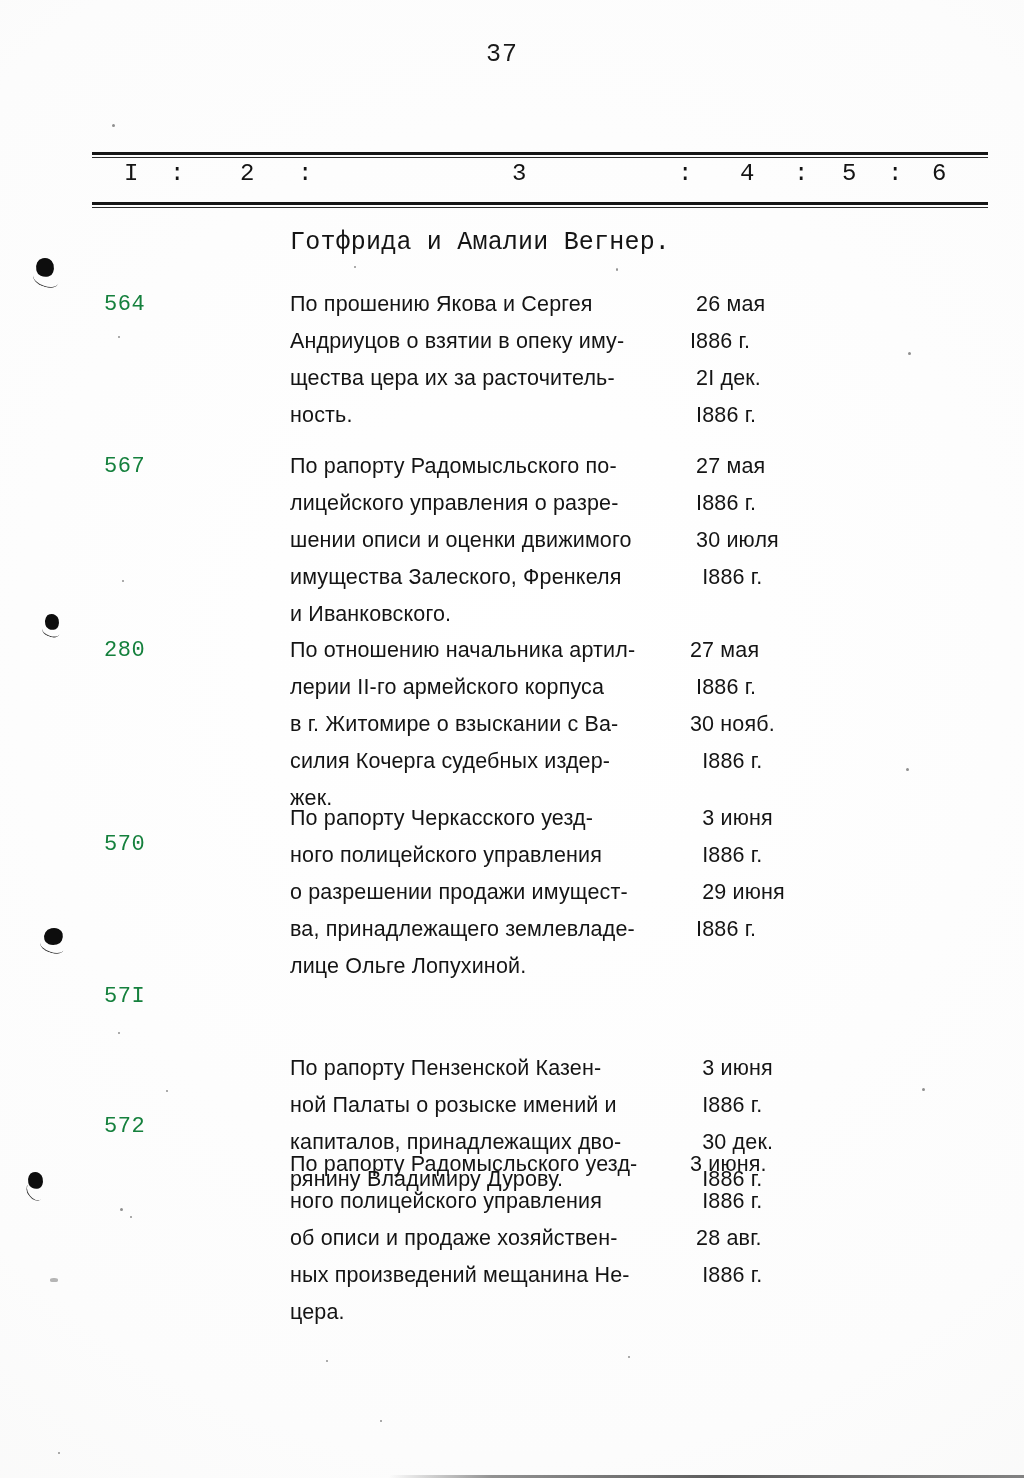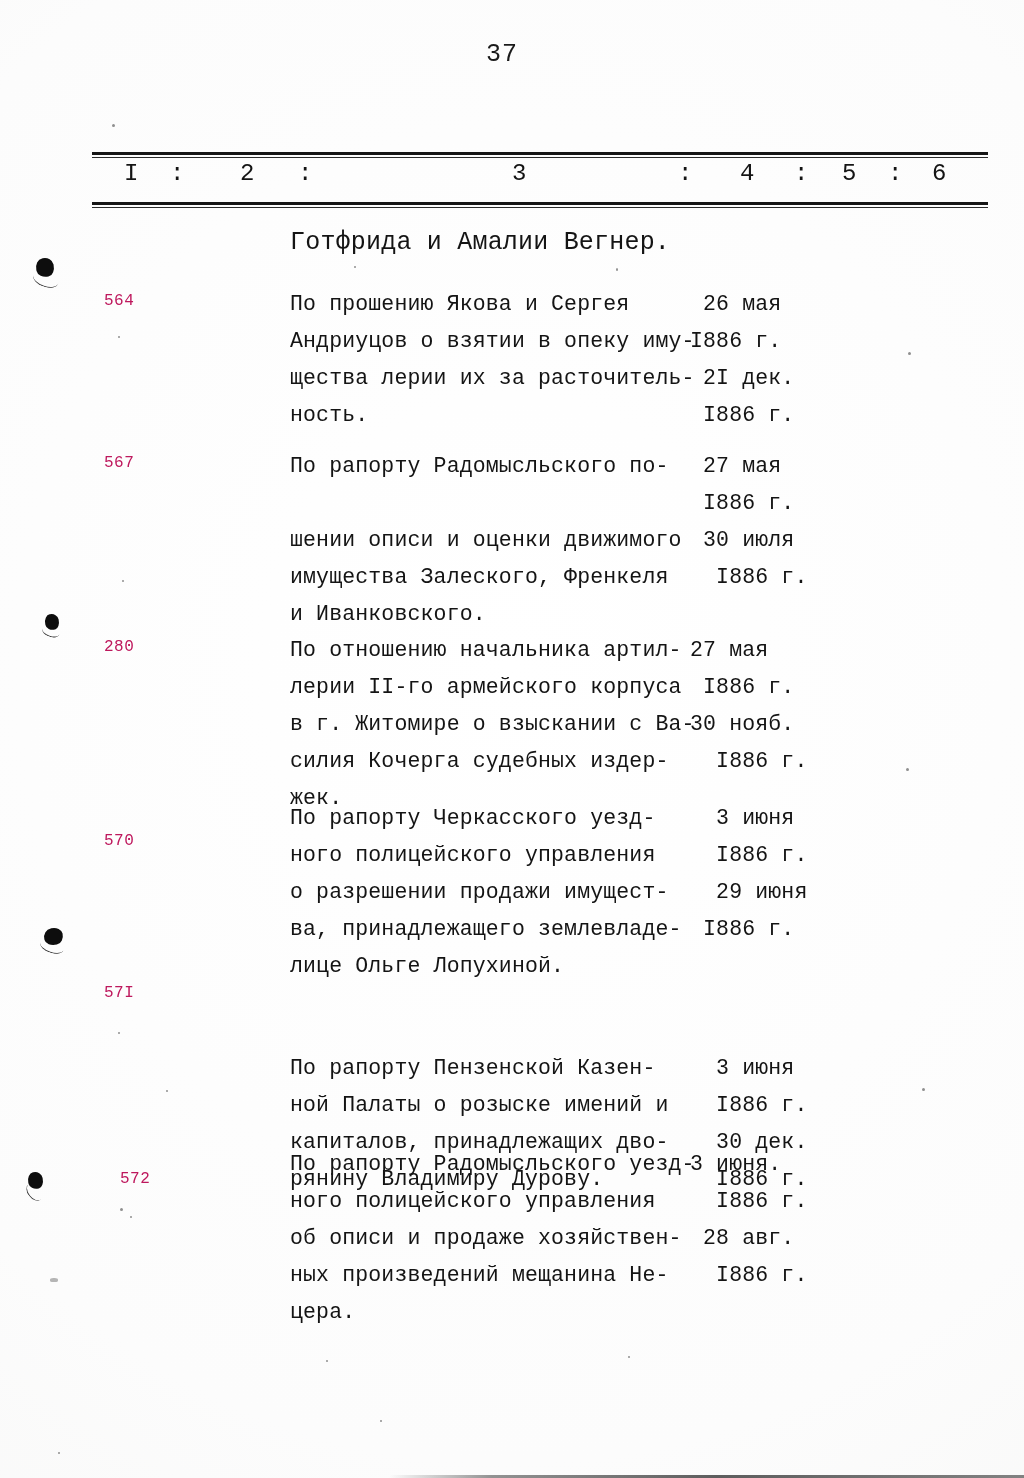--- a/index.html
+++ b/index.html
@@ -94,36 +94,36 @@
 
   .entry {
     position: relative;
     display: block;
   }
 
   .entry-num {
     position: absolute;
     left: 104px;
     font-family: "Liberation Mono", "DejaVu Sans Mono", monospace;
-    font-size: 16px;
+    font-size: 22px;
     letter-spacing: 0.5px;
-    color: #be185d;
+    color: #15803d;
     white-space: pre;
   }
 
   .entry-lines {
     position: absolute;
     left: 290px;
     width: 700px;
   }
 
   .line {
     position: relative;
     height: 37px;
-    font-family: Liberation Mono, monospace;
+    font-family: Liberation Sans, sans-serif;
     font-size: 21.5px;
     letter-spacing: 0.15px;
     white-space: pre;
     color: #141414;
   }
   .line .desc {
     position: absolute;
     left: 0;
     top: 0;
     white-space: pre;
@@ -206,38 +206,39 @@
     <div class="entry-lines" style="top:64px;">
       <div class="line">
         <span class="desc">По прошению Якова и Сергея</span>
         <span class="date"> 26 мая</span>
       </div>
       <div class="line">
         <span class="desc">Андриуцов о взятии в опеку иму-</span>
         <span class="date">I886 г.</span>
       </div>
       <div class="line">
-        <span class="desc">щества лерии их за расточитель-</span>
+        <span class="desc">щества цера их за расточитель-</span>
         <span class="date"> 2I дек.</span>
       </div>
       <div class="line">
         <span class="desc">ность.</span>
         <span class="date"> I886 г.</span>
       </div>
     </div>
   </div>
 
   <div class="entry">
     <div class="entry-num" style="top:226px;">567</div>
     <div class="entry-lines" style="top:226px;">
       <div class="line">
         <span class="desc">По рапорту Радомысльского по-</span>
         <span class="date"> 27 мая</span>
       </div>
       <div class="line">
+        <span class="desc">лицейского управления о разре-</span>
         <span class="date"> I886 г.</span>
       </div>
       <div class="line">
         <span class="desc">шении описи и оценки движимого</span>
         <span class="date"> 30 июля</span>
       </div>
       <div class="line">
         <span class="desc">имущества Залеского, Френкеля</span>
         <span class="date">  I886 г.</span>
       </div>
@@ -316,21 +317,21 @@
         <span class="date">  30 дек.</span>
       </div>
       <div class="line">
         <span class="desc">рянину Владимиру Дурову.</span>
         <span class="date">  I886 г.</span>
       </div>
     </div>
   </div>
 
   <div class="entry">
-    <div class="entry-num" style="top:942px;margin-left:16px;">572</div>
+    <div class="entry-num" style="top:886px;">572</div>
     <div class="entry-lines" style="top:924px;">
       <div class="line">
         <span class="desc">По рапорту Радомысльского уезд-</span>
         <span class="date">3 июня.</span>
       </div>
       <div class="line">
         <span class="desc">ного полицейского управления</span>
         <span class="date">  I886 г.</span>
       </div>
       <div class="line">

